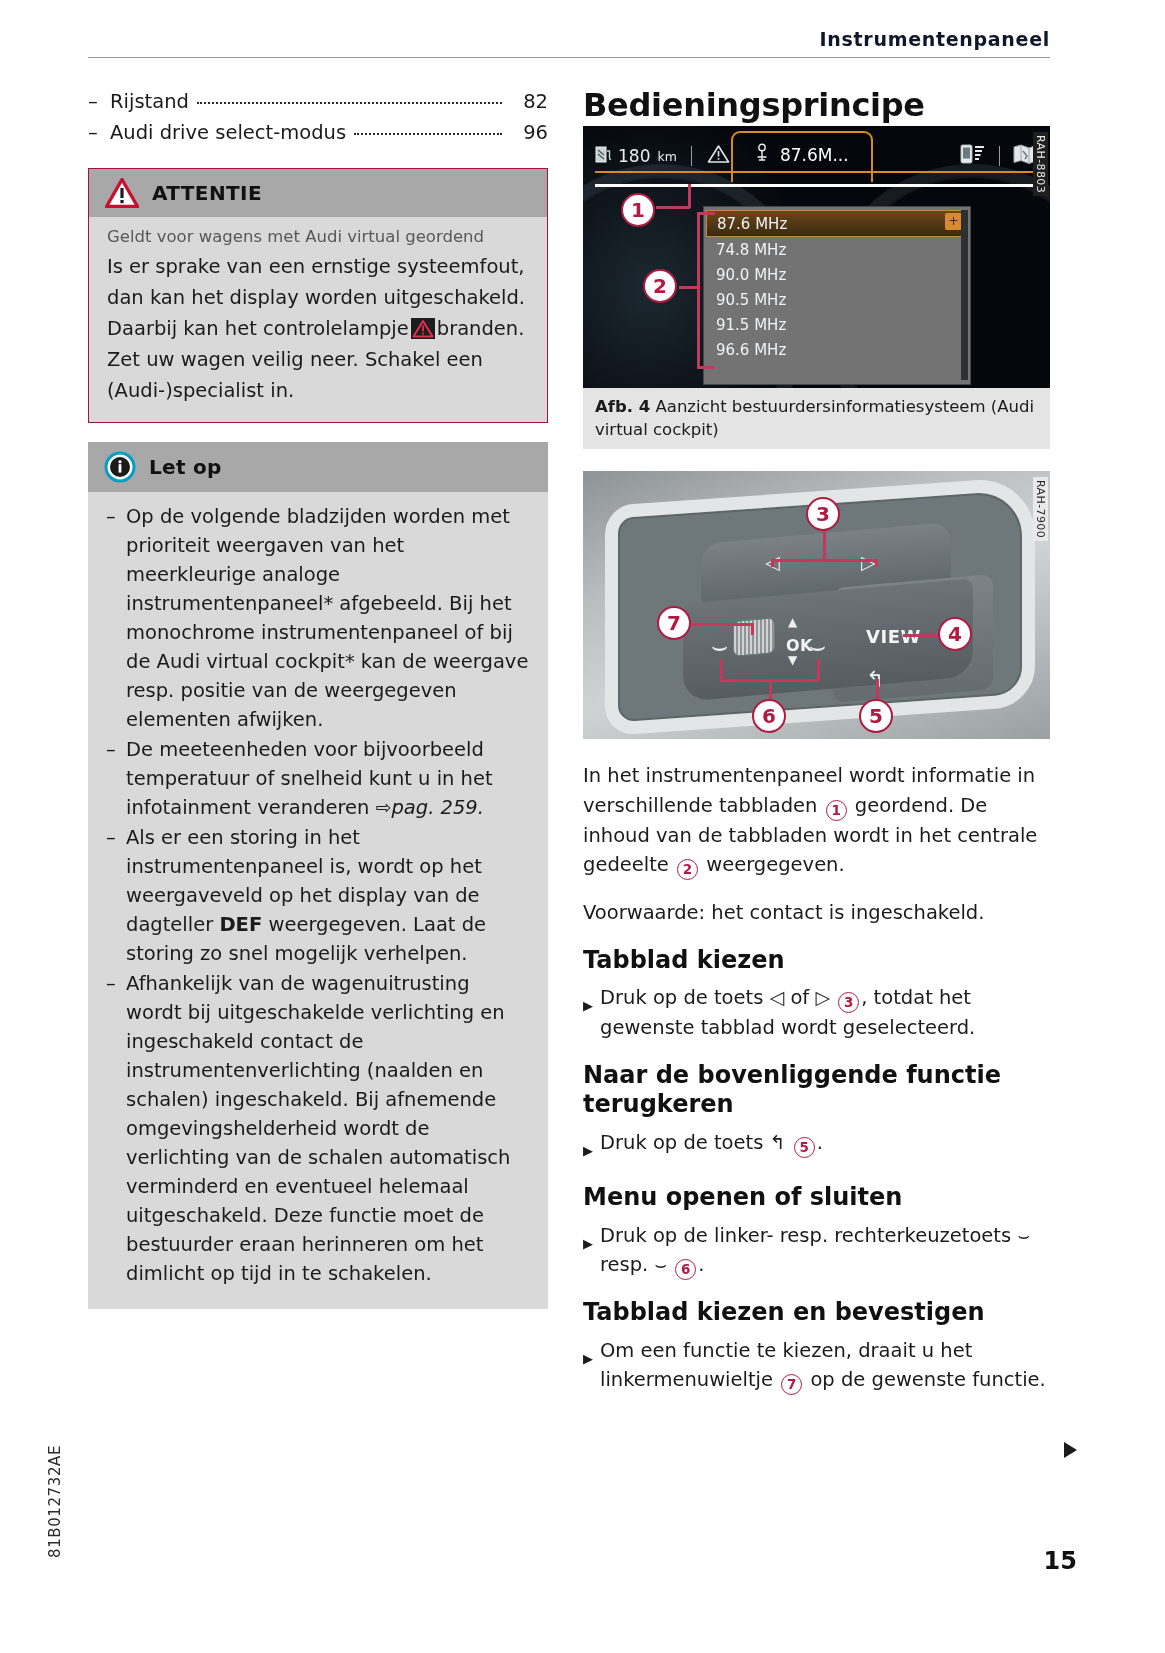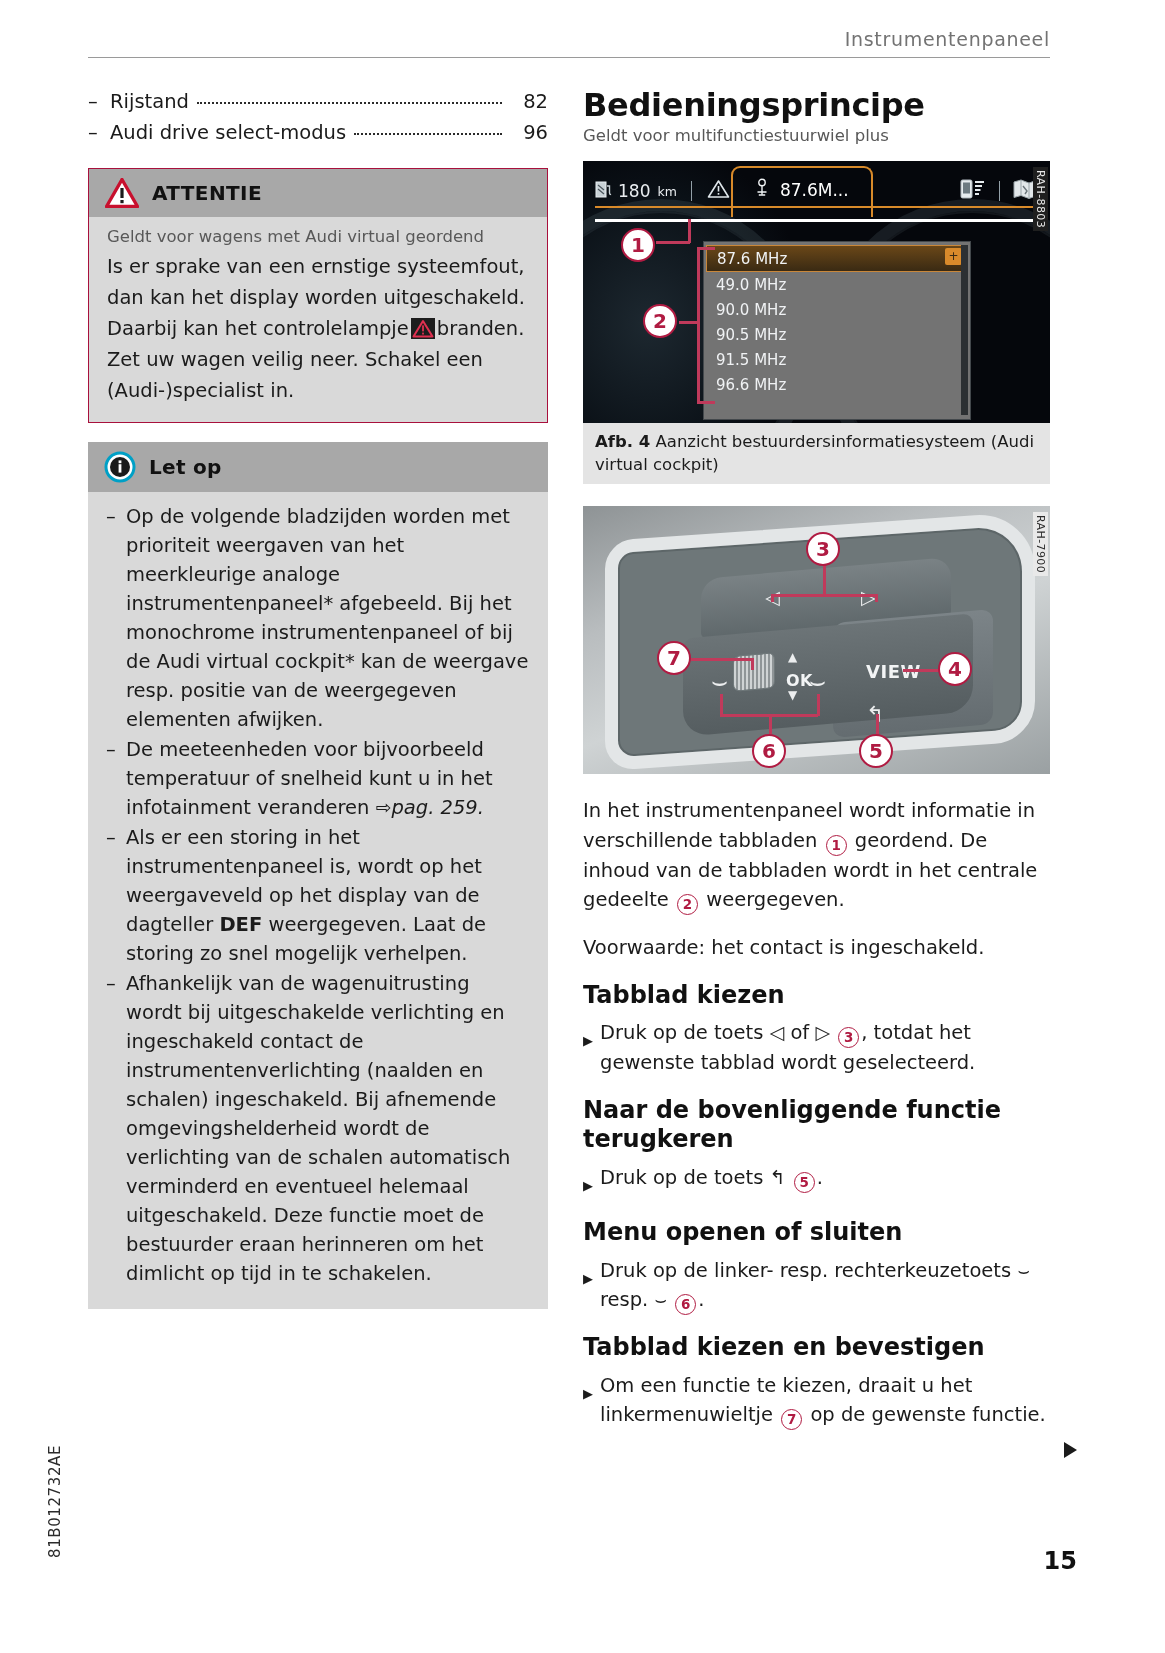--- a/index.html
+++ b/index.html
@@ -13,23 +13,23 @@
     overflow:hidden;
   }
 
   
   .page-header {
     position:absolute; left:88px; top:28px; width:962px;
   }
   .page-header .title {
     text-align:right;
     font-size:19px;
-    font-weight:normal;
+    font-weight:bold;
     letter-spacing:0.7px;
-    color:#737373;
+    color:#0f172a;
     padding-bottom:7px;
   }
   .page-header .rule { height:1px; background:#9a9a9a; }
 
   
   .columns {
     position:absolute; left:88px; top:78px;
     width:962px; height:1450px;
   }
   .col-left  { position:absolute; left:0;   top:0; width:460px; }
@@ -386,21 +386,20 @@
             <span class="b-txt">Afhankelijk van de wagenuitrusting wordt bij uitgeschakelde verlichting en ingeschakeld contact de instrumentenverlichting (naalden en schalen) ingeschakeld. Bij afnemende omgevingshelderheid wordt de verlichting van de schalen automatisch verminderd en eventueel helemaal uitgeschakeld. Deze functie moet de bestuurder eraan herinneren om het dimlicht op tijd in te schakelen.</span>
           </li>
         </ul>
       </div>
     </div>
   </div>
 
   <div class="col-right">
 
     <h1 class="maintitle">Bedieningsprincipe</h1>
-    <div class="mainsub">Geldt voor multifunctiestuurwiel plus</div>
 
     <div class="figure">
       <div class="fig-img" id="fig4">
         <div class="vc-bg"></div>
         <div class="vc-dial l"></div>
         <div class="vc-dial r"></div>
 
         <div class="vc-topbar">
           <span class="vc-fuel">
             <span>
@@ -454,21 +453,21 @@
             </span>
           </span>
         </div>
         <div class="vc-underline"></div>
 
         <div class="vc-list">
           <div class="vc-item sel">
             <span>87.6 MHz</span>
             <span class="knob">+</span>
           </div>
-          <div class="vc-item"><span>49.0 MHz</span></div>
+          <div class="vc-item"><span>74.8 MHz</span></div>
           <div class="vc-item"><span>90.0 MHz</span></div>
           <div class="vc-item"><span>90.5 MHz</span></div>
           <div class="vc-item"><span>91.5 MHz</span></div>
           <div class="vc-item"><span>96.6 MHz</span></div>
           <div class="vc-scroll"></div>
         </div>
 
         <div class="lead h w" style="left:12px; top:58px; width:440px;"></div>
         <div class="lead v" style="left:105px; top:58px; height:24px;"></div>
         <div class="lead h" style="left:73px; top:80px; width:34px;"></div>

